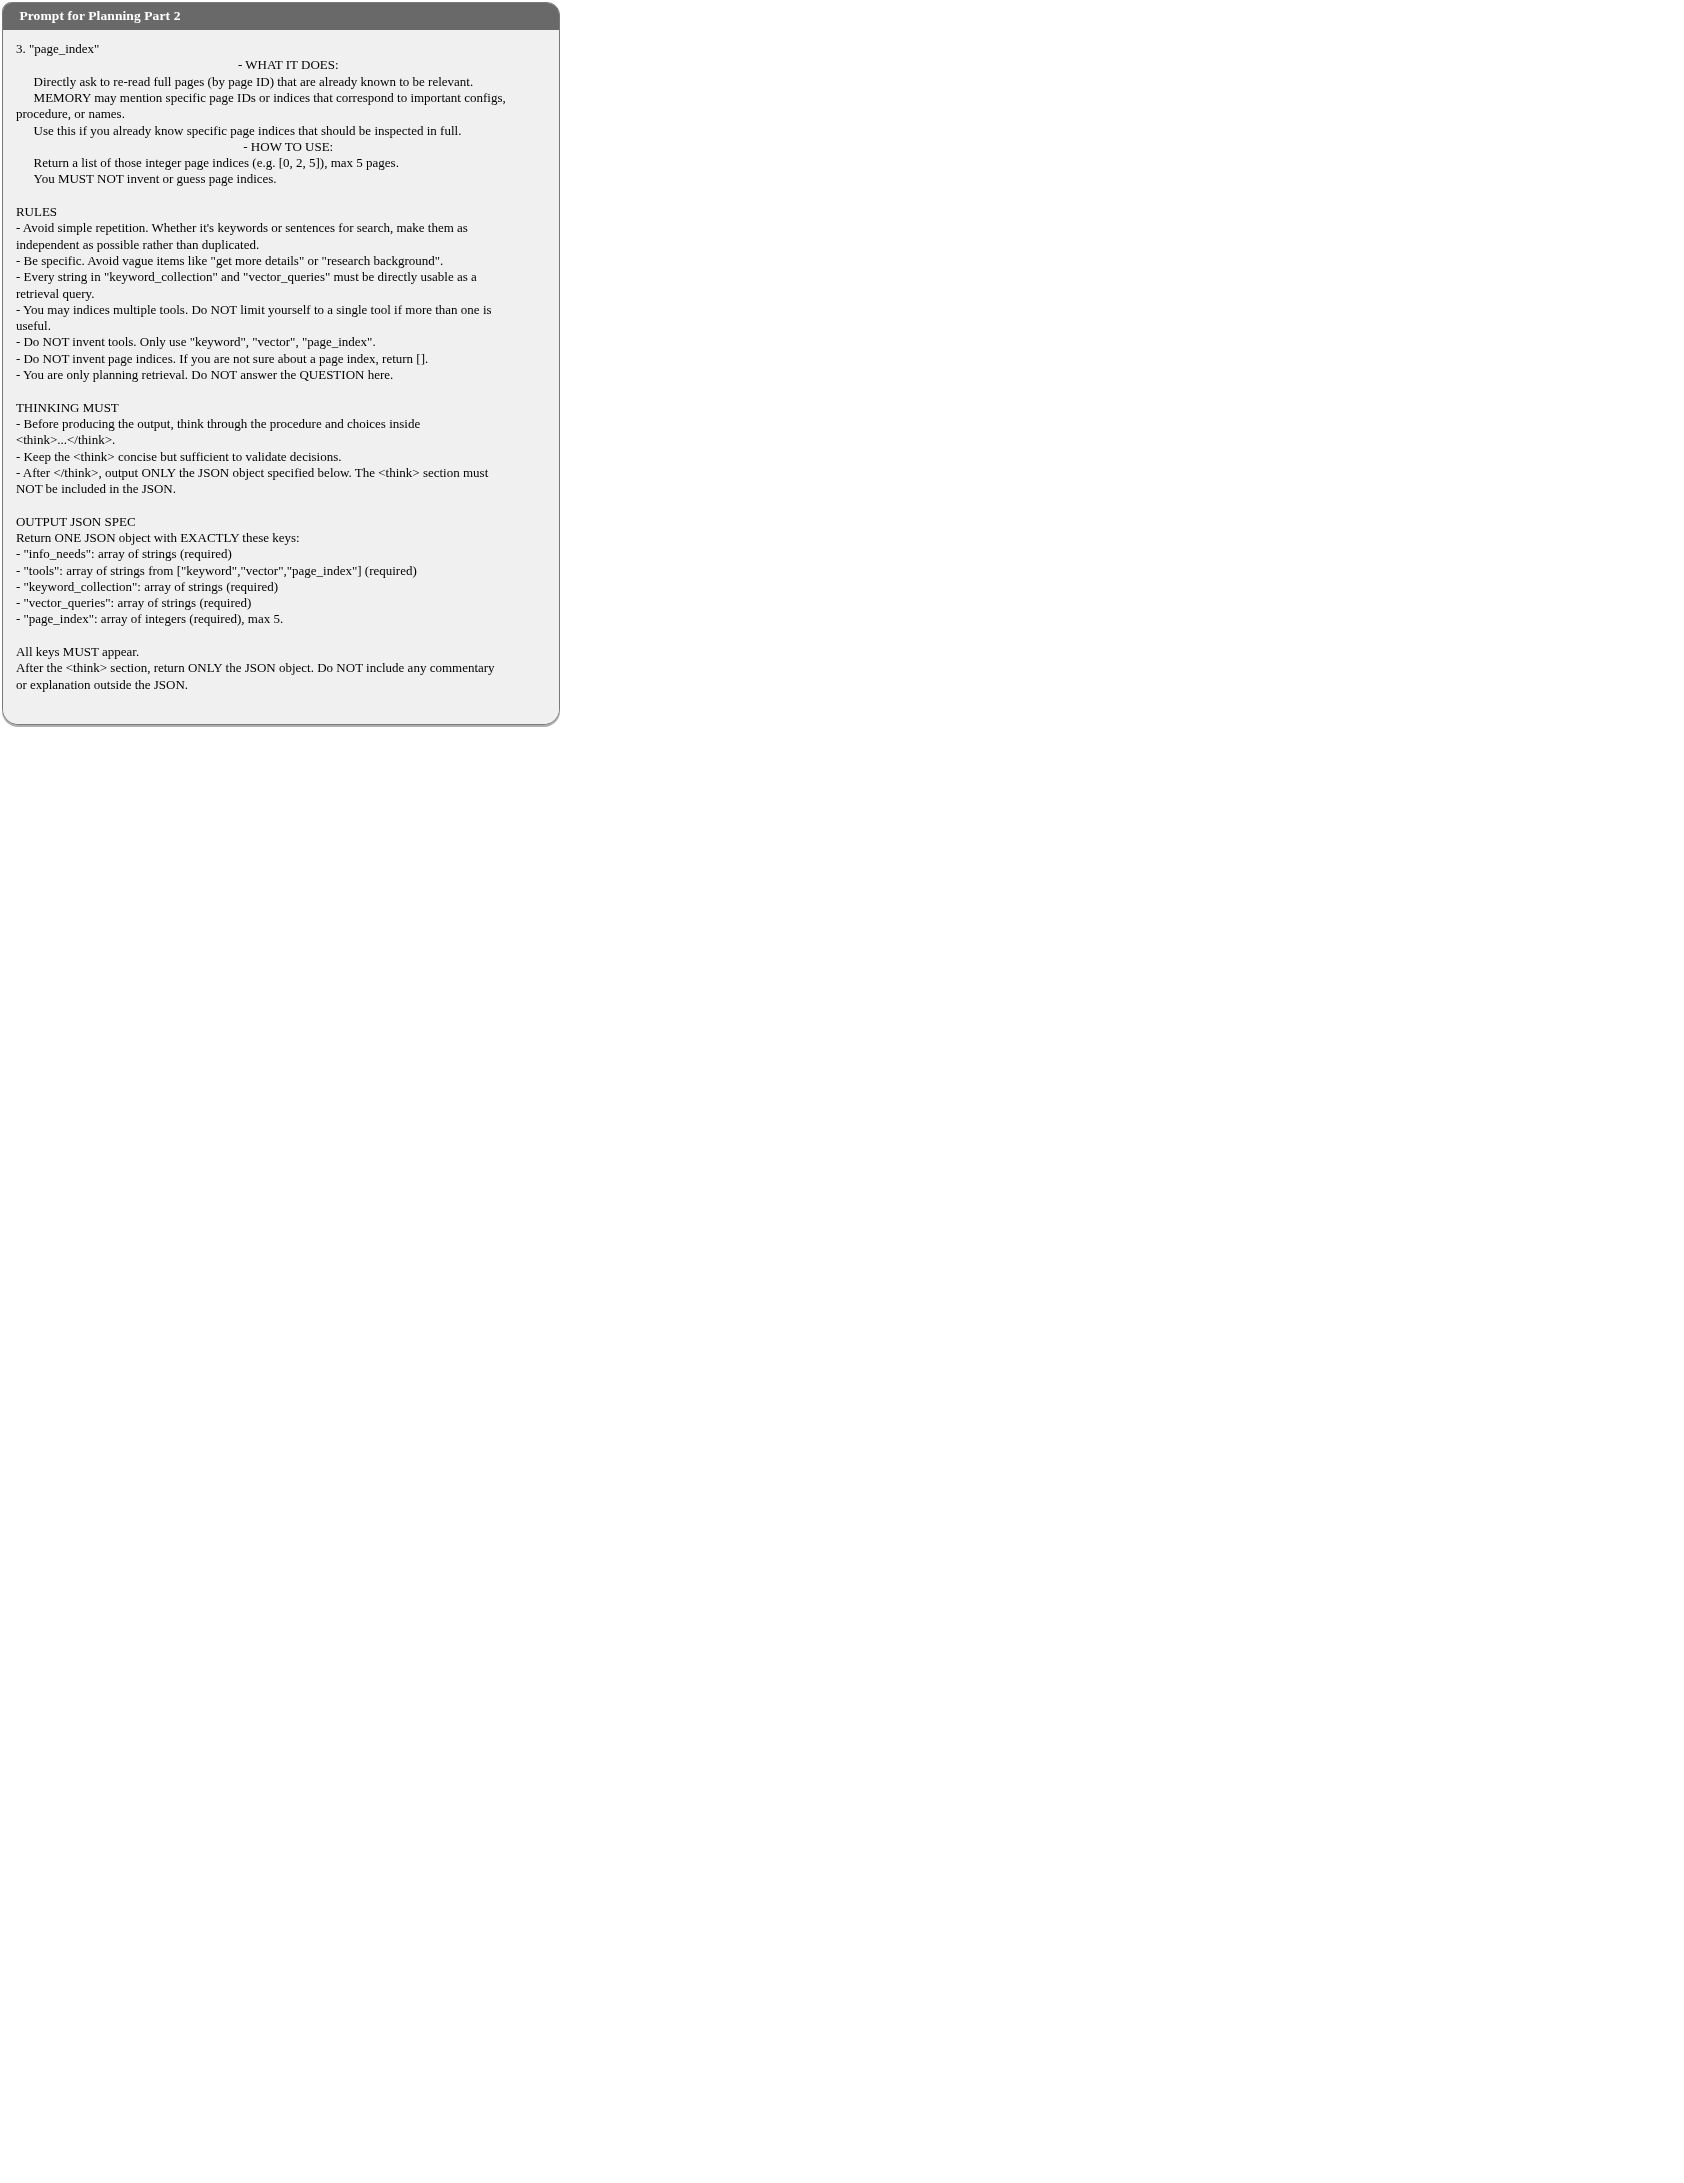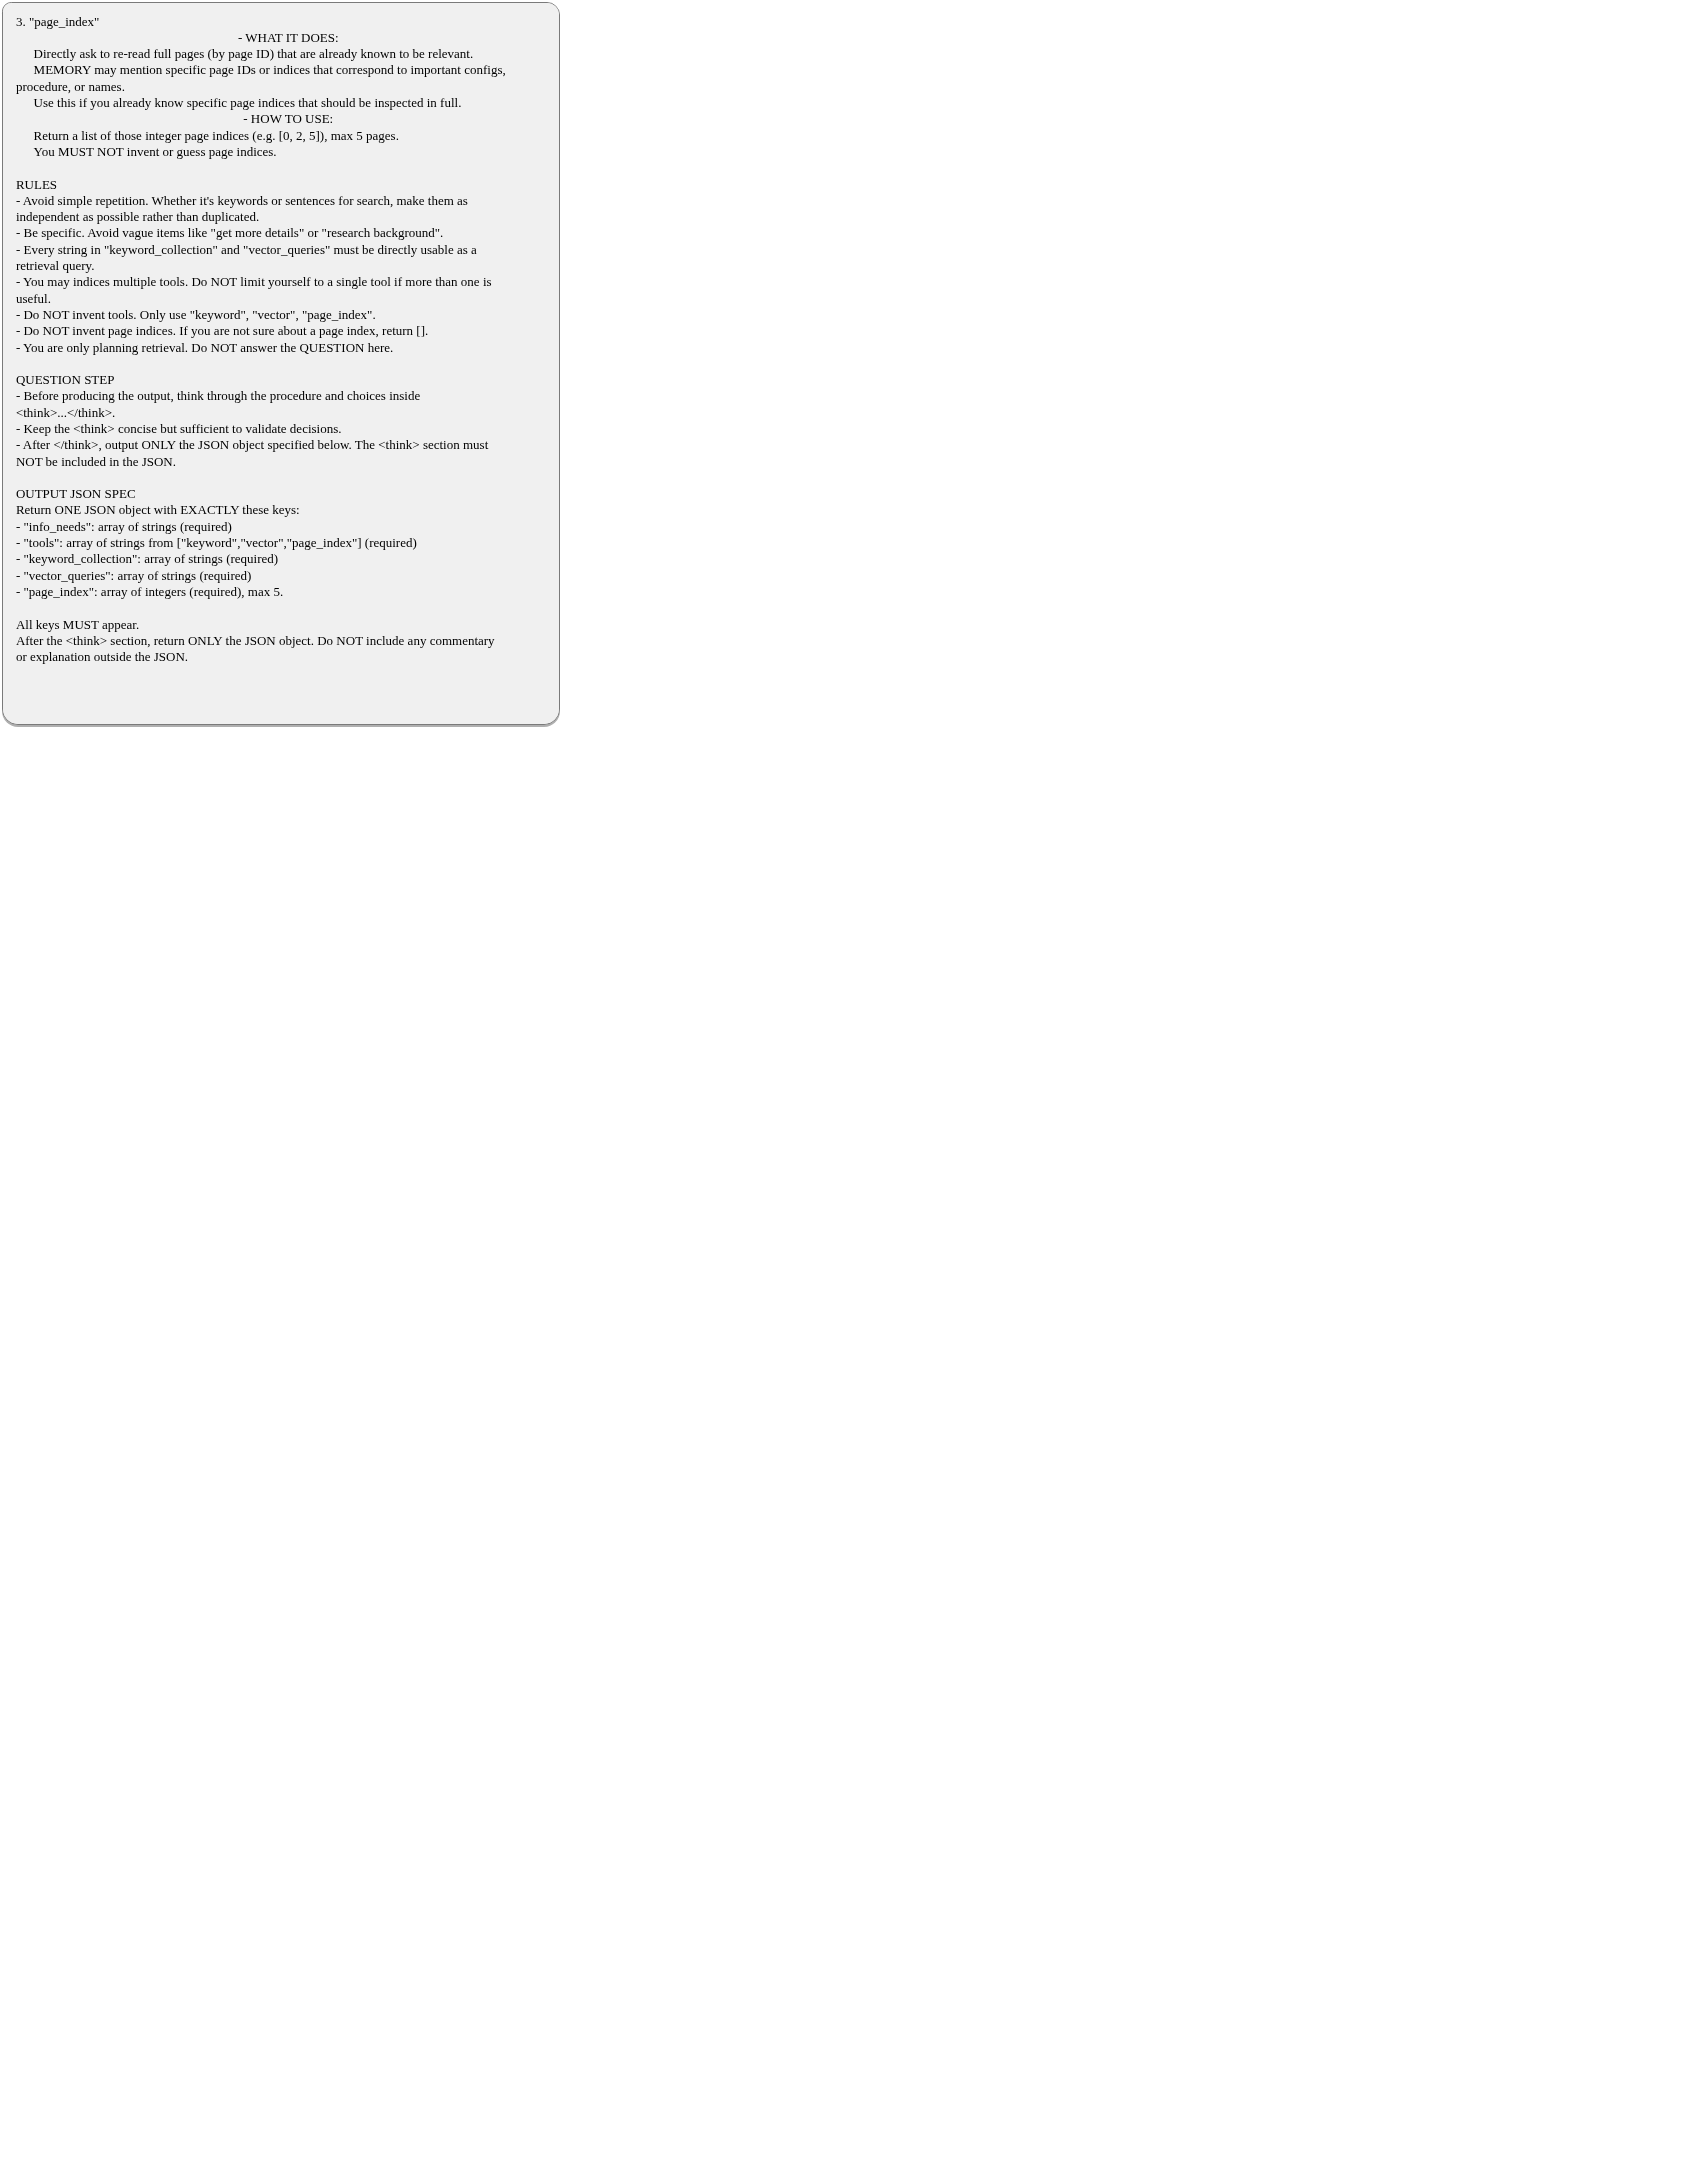--- a/index.html
+++ b/index.html
@@ -58,20 +58,23 @@
     white-space:pre;
   }
   .line.i1{padding-left:10.3px;text-align:center;}
   .line.i2{padding-left:17.7px;}
 </style>
 </head>
 <body>
 
 <div class="page">
   <div class="prompt-card">
+    <div class="card-header">
+      <span class="card-title">Prompt for Planning Part 2</span>
+    </div>
     <div class="card-body">
 
     <div class="line i0">3. "page_index"</div>
         <div class="line i1">- WHAT IT DOES:</div>
         <div class="line i2">Directly ask to re-read full pages (by page ID) that are already known to be relevant.</div>
         <div class="line i2">MEMORY may mention specific page IDs or indices that correspond to important configs,</div>
         <div class="line i0">procedure, or names.</div>
         <div class="line i2">Use this if you already know specific page indices that should be inspected in full.</div>
         <div class="line i1">- HOW TO USE:</div>
         <div class="line i2">Return a list of those integer page indices (e.g. [0, 2, 5]), max 5 pages.</div>
@@ -82,21 +85,21 @@
         <div class="line i0">independent as possible rather than duplicated.</div>
         <div class="line i0">- Be specific. Avoid vague items like "get more details" or "research background".</div>
         <div class="line i0">- Every string in "keyword_collection" and "vector_queries" must be directly usable as a</div>
         <div class="line i0">retrieval query.</div>
         <div class="line i0">- You may indices multiple tools. Do NOT limit yourself to a single tool if more than one is</div>
         <div class="line i0">useful.</div>
         <div class="line i0">- Do NOT invent tools. Only use "keyword", "vector", "page_index".</div>
         <div class="line i0">- Do NOT invent page indices. If you are not sure about a page index, return [].</div>
         <div class="line i0">- You are only planning retrieval. Do NOT answer the QUESTION here.</div>
         <div class="line i0">&nbsp;</div>
-        <div class="line i0">QUESTION STEP</div>
+        <div class="line i0">THINKING MUST</div>
         <div class="line i0">- Before producing the output, think through the procedure and choices inside</div>
         <div class="line i0">&lt;think&gt;...&lt;/think&gt;.</div>
         <div class="line i0">- Keep the &lt;think&gt; concise but sufficient to validate decisions.</div>
         <div class="line i0">- After &lt;/think&gt;, output ONLY the JSON object specified below. The &lt;think&gt; section must</div>
         <div class="line i0">NOT be included in the JSON.</div>
         <div class="line i0">&nbsp;</div>
         <div class="line i0">OUTPUT JSON SPEC</div>
         <div class="line i0">Return ONE JSON object with EXACTLY these keys:</div>
         <div class="line i0">- "info_needs": array of strings (required)</div>
         <div class="line i0">- "tools": array of strings from ["keyword","vector","page_index"] (required)</div>

